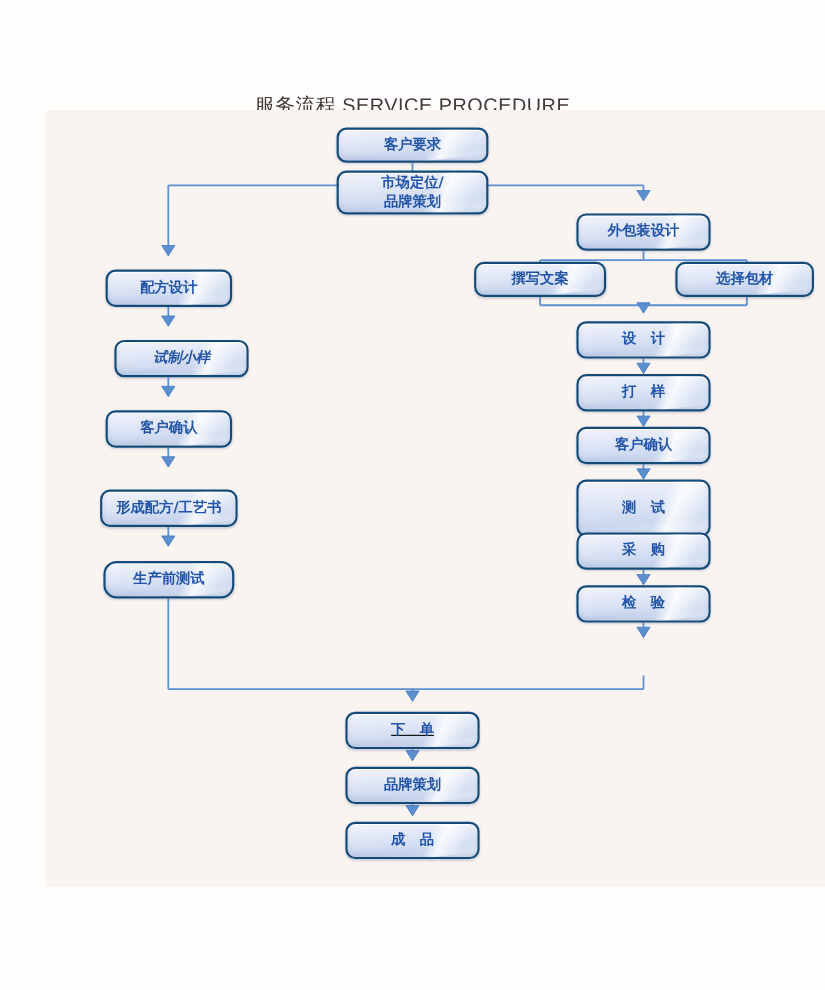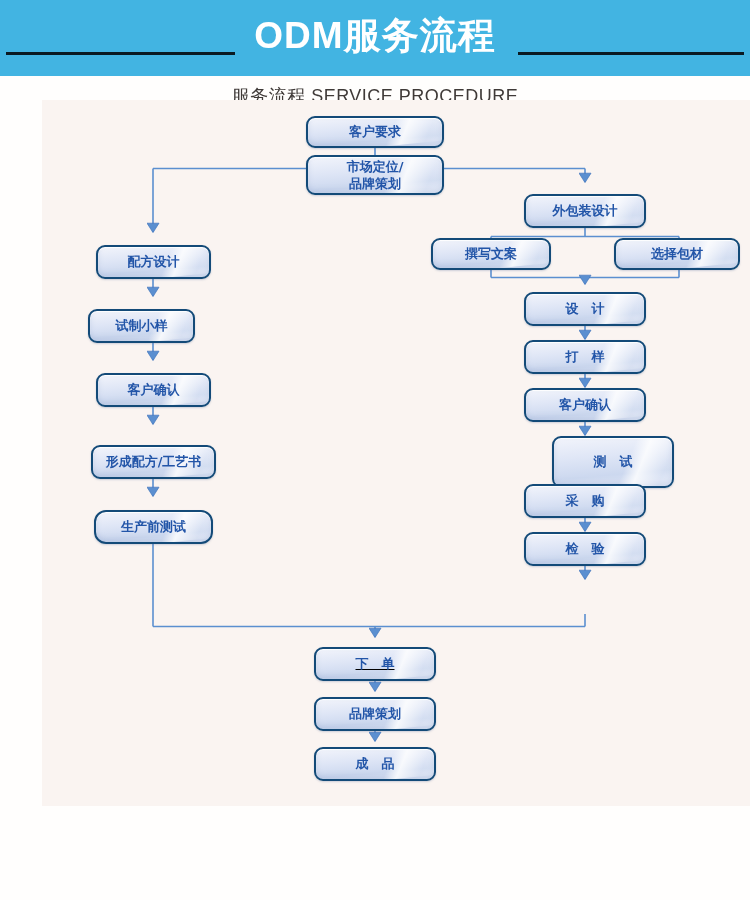--- a/index.html
+++ b/index.html
@@ -73,25 +73,20 @@
     font-family: "DejaVu Sans", "Liberation Sans", sans-serif;
     white-space: pre-line;
   }
   .node.two-line .lbl { line-height: 17px; }
 </style>
 </head>
 <body>
 
 <div id="page">
 
-  <div class="banner">
-    <div class="banner-rule left"></div>
-    <div class="banner-rule right"></div>
-    <div class="banner-title">ODM服务流程</div>
-  </div>
 
   <div class="subtitle">服务流程 SERVICE PROCEDURE</div>
 
   <div class="panel"></div>
 
   <div class="canvas">
     <svg width="750" height="900">
       <defs>
         <marker id="arw" markerWidth="13" markerHeight="11" refX="6.5" refY="9.6" orient="0" markerUnits="userSpaceOnUse">
           <path d="M0.5 0.8 L12.5 0.8 L6.5 10.2 Z" fill="#5b8fd0" stroke="#4076bd" stroke-width="0.7"></path>
@@ -144,21 +139,21 @@
   </div>
 
   <div class="node two-line" style="left:306px; top:155px; width:138px; height:40px;">
     <span class="lbl">市场定位/
 品牌策划</span>
   </div>
 
   <div class="node" style="left:96px; top:245px; width:115px; height:34px;">
     <span class="lbl">配方设计</span>
   </div>
-  <div class="node" style="left:88px; top:309px; width:107px; height:34px;">
+  <div class="node" style="left:104px; top:309px; width:122px; height:34px;font-style:italic;">
     <span class="lbl">试制小样</span>
   </div>
   <div class="node" style="left:96px; top:373px; width:115px; height:34px;">
     <span class="lbl">客户确认</span>
   </div>
   <div class="node" style="left:91px; top:445px; width:125px; height:34px;">
     <span class="lbl">形成配方/工艺书</span>
   </div>
   <div class="node" style="left:94px; top:510px; width:119px; height:34px;border-radius:12px;">
     <span class="lbl">生产前测试</span>
@@ -176,21 +171,21 @@
 
   <div class="node" style="left:614px; top:238px; width:126px; height:32px;">
     <span class="lbl">选择包材</span>
   </div>
   <div class="node" style="left:524px; top:340px; width:122px; height:34px;">
     <span class="lbl">打　样</span>
   </div>
   <div class="node" style="left:524px; top:388px; width:122px; height:34px;">
     <span class="lbl">客户确认</span>
   </div>
-  <div class="node" style="left:552px; top:436px; width:122px; height:52px;">
+  <div class="node" style="left:524px; top:436px; width:122px; height:52px;">
     <span class="lbl">测　试</span>
   </div>
   <div class="node" style="left:524px; top:484px; width:122px; height:34px;">
     <span class="lbl">采　购</span>
   </div>
   <div class="node" style="left:524px; top:532px; width:122px; height:34px;">
     <span class="lbl">检　验</span>
   </div>
 
   <div class="node" style="left:314px; top:647px; width:122px; height:34px;text-decoration:underline;">

